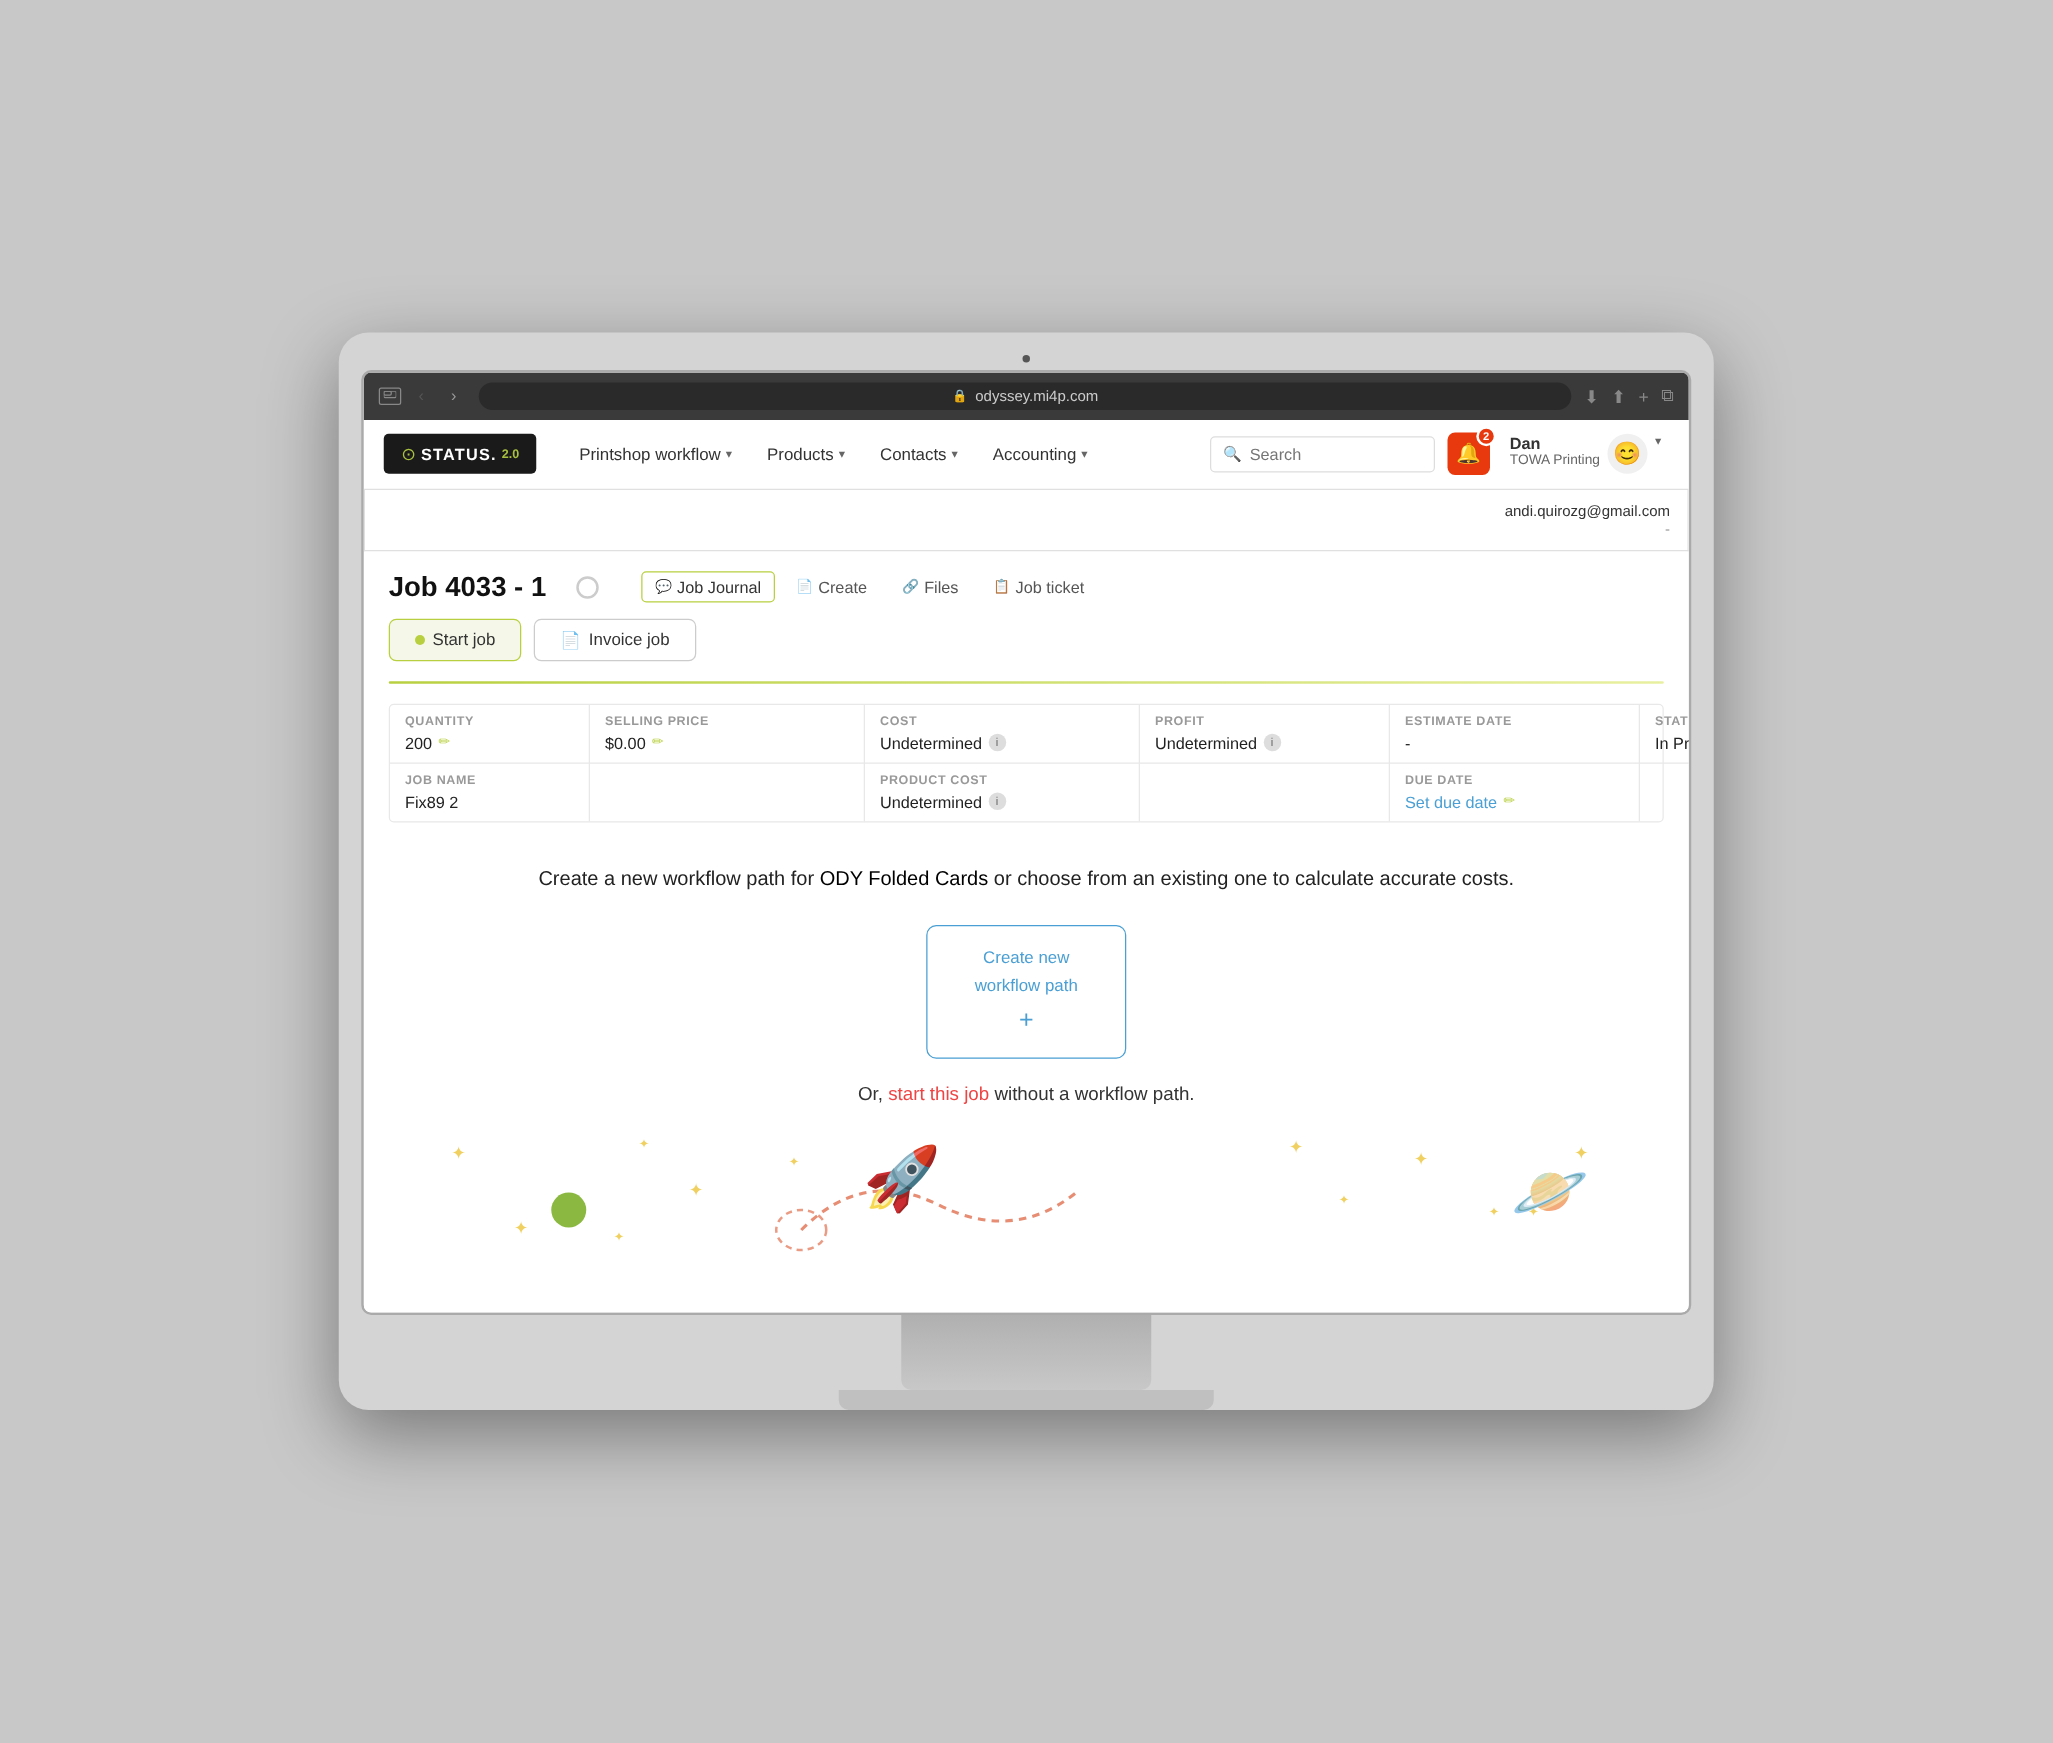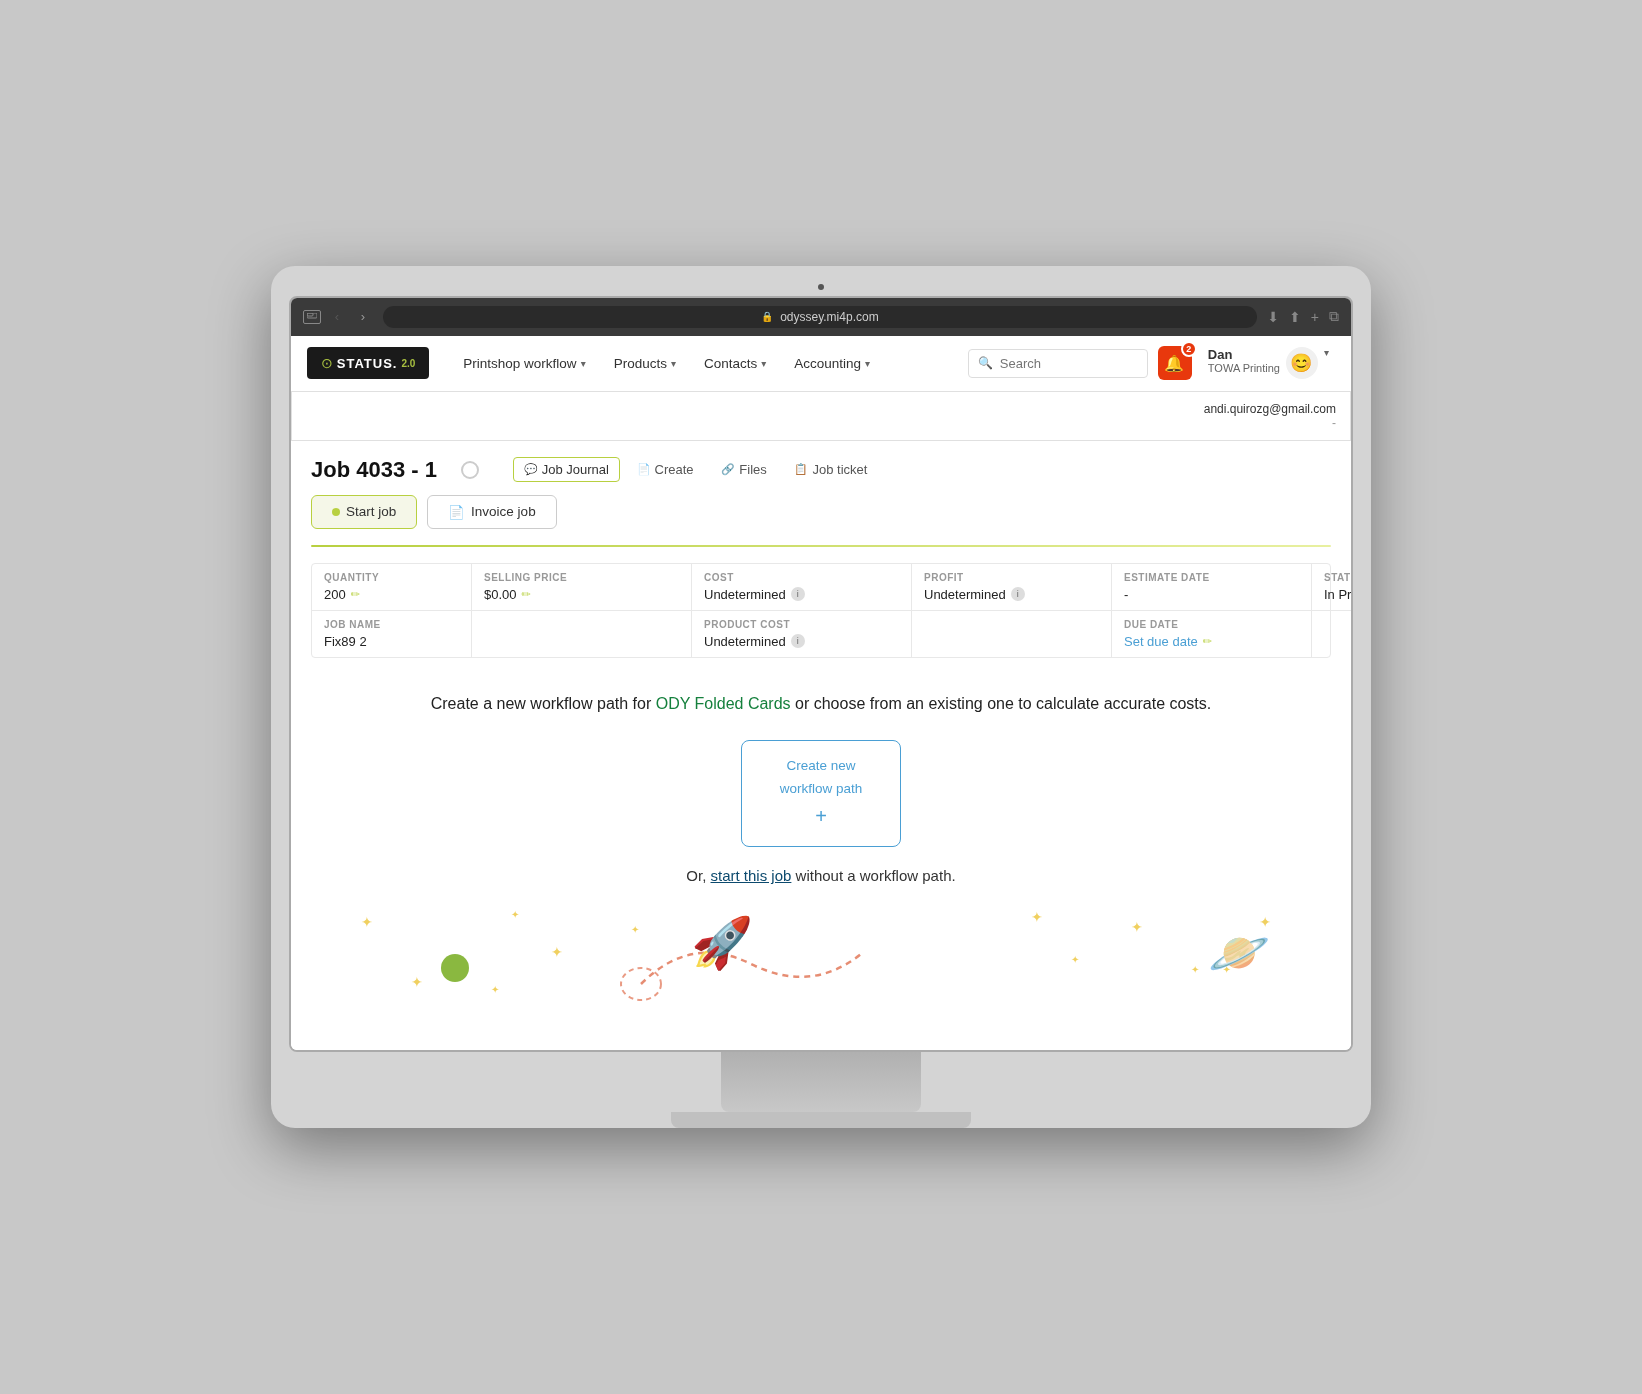--- a/index.html
+++ b/index.html
@@ -352,21 +352,21 @@
       font-weight: 600;
       color: #999;
       text-transform: uppercase;
       letter-spacing: 0.5px;
       margin-bottom: 4px;
     }
     .detail-value {
       font-size: 13px;
       color: #222;
       display: flex;
-      align-items: center;
+      align-items: flex-start;
       gap: 5px;
     }
     .edit-icon { color: #b8d040; font-size: 11px; cursor: pointer; }
     .info-icon {
       width: 14px;
       height: 14px;
       background: #ddd;
       border-radius: 50%;
       display: flex;
       align-items: center;
@@ -382,40 +382,40 @@
     .workflow-section {
       text-align: center;
       padding: 10px 0 20px;
     }
     .workflow-desc {
       font-size: 16px;
       color: #222;
       margin-bottom: 24px;
       line-height: 1.5;
     }
-    .product-link { color: #15803d; text-decoration: none; }
+    .product-link { color: #000000; text-decoration: none; }
     .create-workflow-btn {
       border: 1.5px solid #4a9fd4;
       border-radius: 8px;
       padding: 16px 30px;
       width: 160px;
       margin: 0 auto 20px;
       cursor: pointer;
       background: #fff;
       color: #4a9fd4;
       font-size: 13.5px;
       line-height: 1.4;
       display: flex;
       flex-direction: column;
       align-items: center;
       gap: 4px;
     }
     .plus-icon { font-size: 20px; color: #4a9fd4; font-weight: 300; }
     .or-text { font-size: 15px; color: #333; margin-bottom: 8px; }
-    .start-link { color: #0c4a6e; text-decoration: underline; cursor: pointer; }
+    .start-link { color: #ef4444; cursor: pointer; }
 
     
     .illustration-area {
       position: relative;
       height: 110px;
       margin-top: 20px;
       overflow: hidden;
     }
 
     

